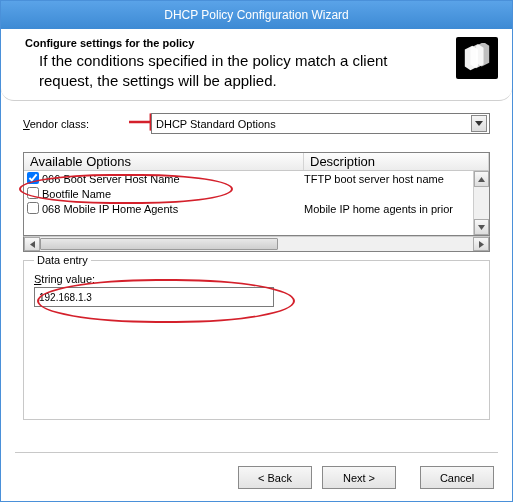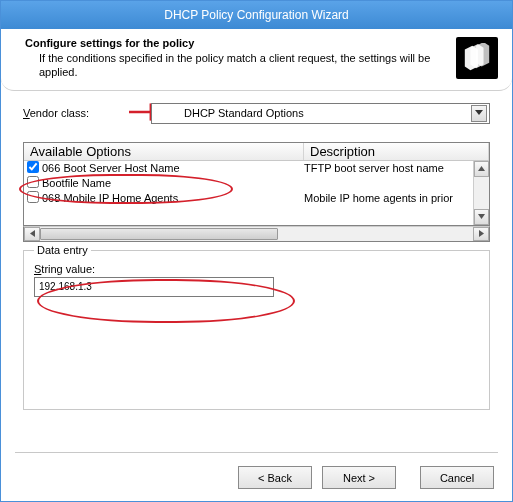--- a/index.html
+++ b/index.html
@@ -29,21 +29,21 @@
     font-size: 12px;
   }
   .header-section {
     padding: 8px 14px 10px 24px;
     display: flex;
     border-bottom: 1px solid #d0d0d0;
     border-radius: 13px;
   }
   .header-text { flex: 1; }
   .header-title { font-weight: bold; font-size: 11px; margin-bottom: 2px; }
-  .header-sub { font-size: 11px; padding-left: 14px; padding-right:10px; line-height:1.3; }
+  .header-sub { font-size: 15px; padding-left: 14px; padding-right:10px; line-height:1.3; }
   .header-icon {
     width: 42px; height: 42px;
     background: #000;
     border-radius: 2px;
     display: flex; align-items: center; justify-content: center;
     margin-left: 8px;
   }
   .header-icon svg { width: 30px; height: 30px; }
   .body-area {
     padding: 12px 22px 0 22px;
@@ -66,21 +66,21 @@
     flex: 1;
     height: 21px;
     border: 1px solid #7a7a7a;
     background: #fff;
     display: flex;
     align-items: center;
     padding: 0 2px 0 4px;
     margin-left: 38px;
     position: relative;
   }
-  .combo-text { flex: 1; margin-left: 28px; }
+  .combo-text { flex: 1; }
   .combo-btn {
     width: 16px; height: 17px;
     background: linear-gradient(#f5f5f5,#ddd);
     border: 1px solid #888;
     display:flex; align-items:center; justify-content:center;
   }
   .table-wrap {
     border: 1px solid #828282;
     height: 84px;
     position: relative;

